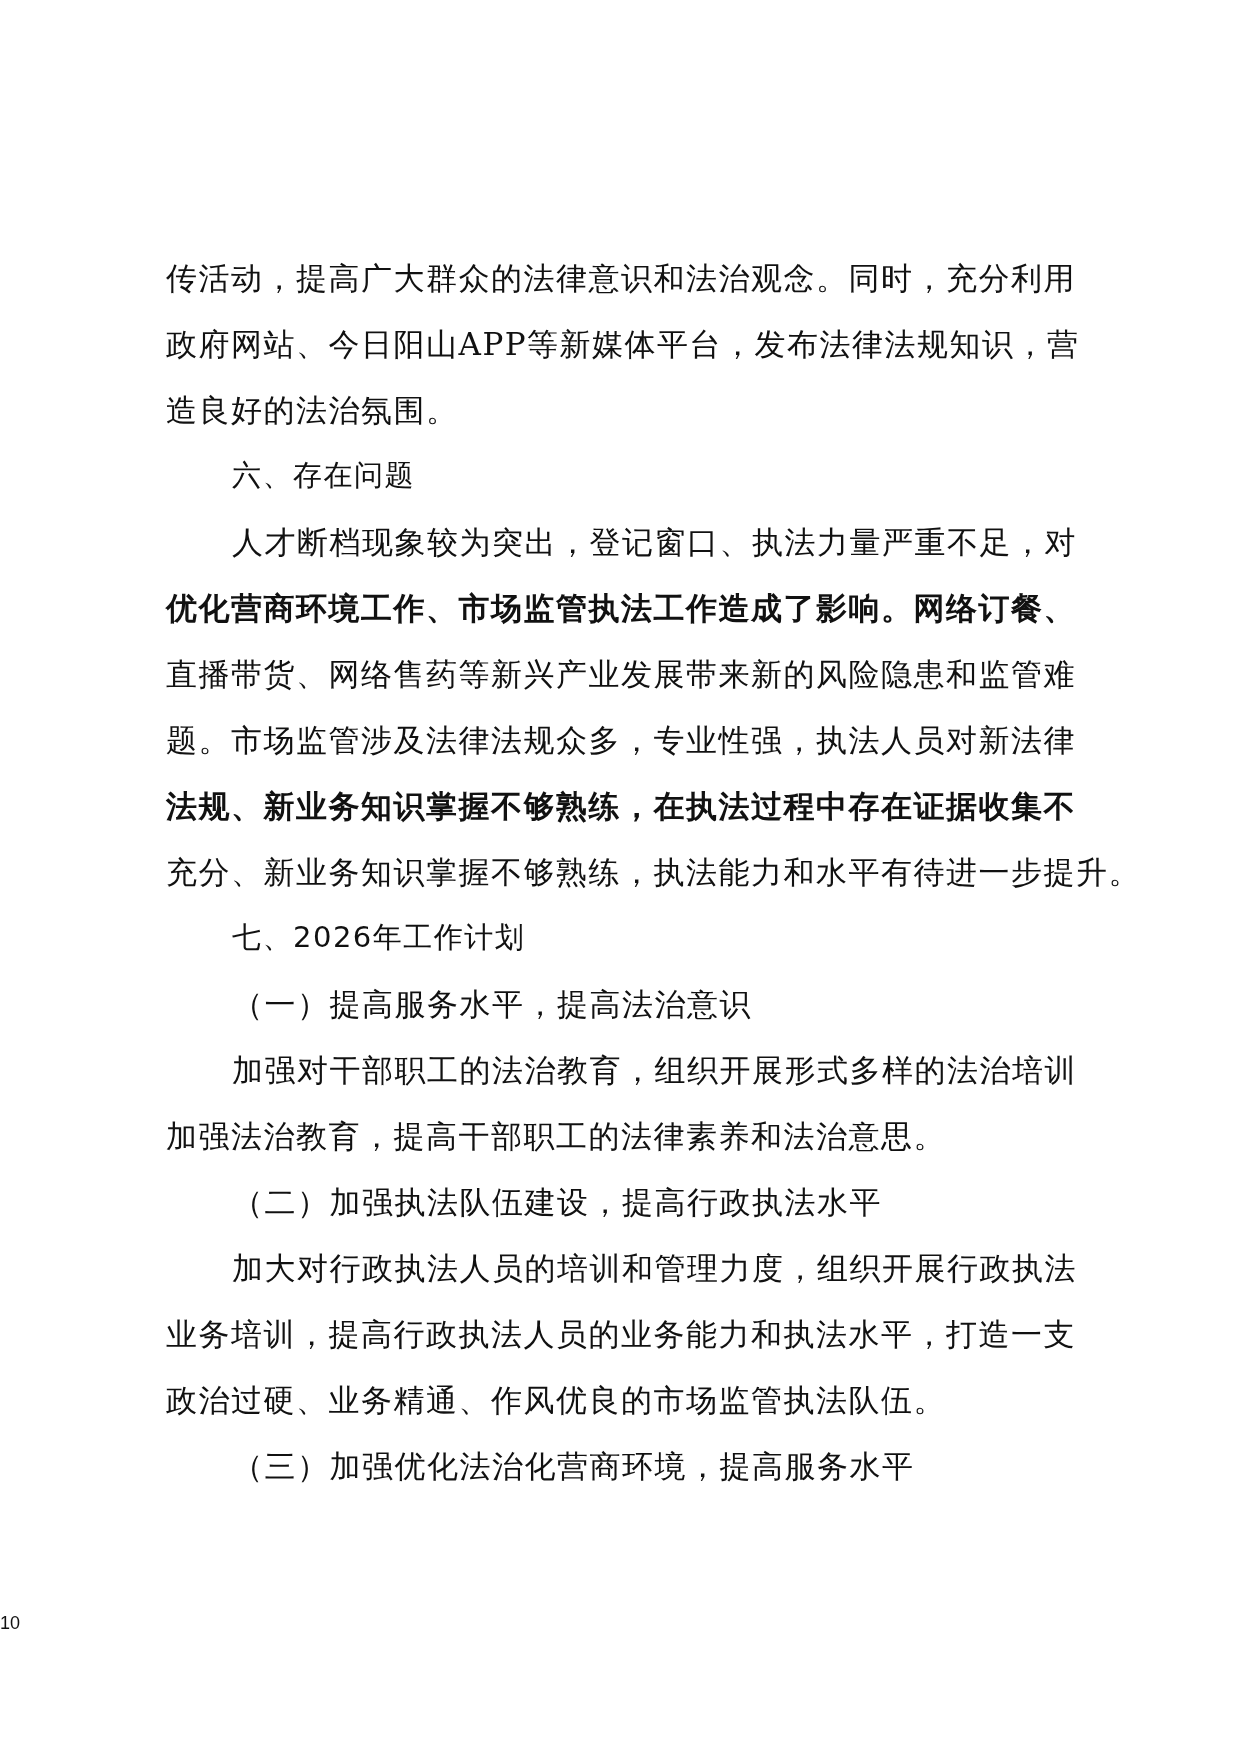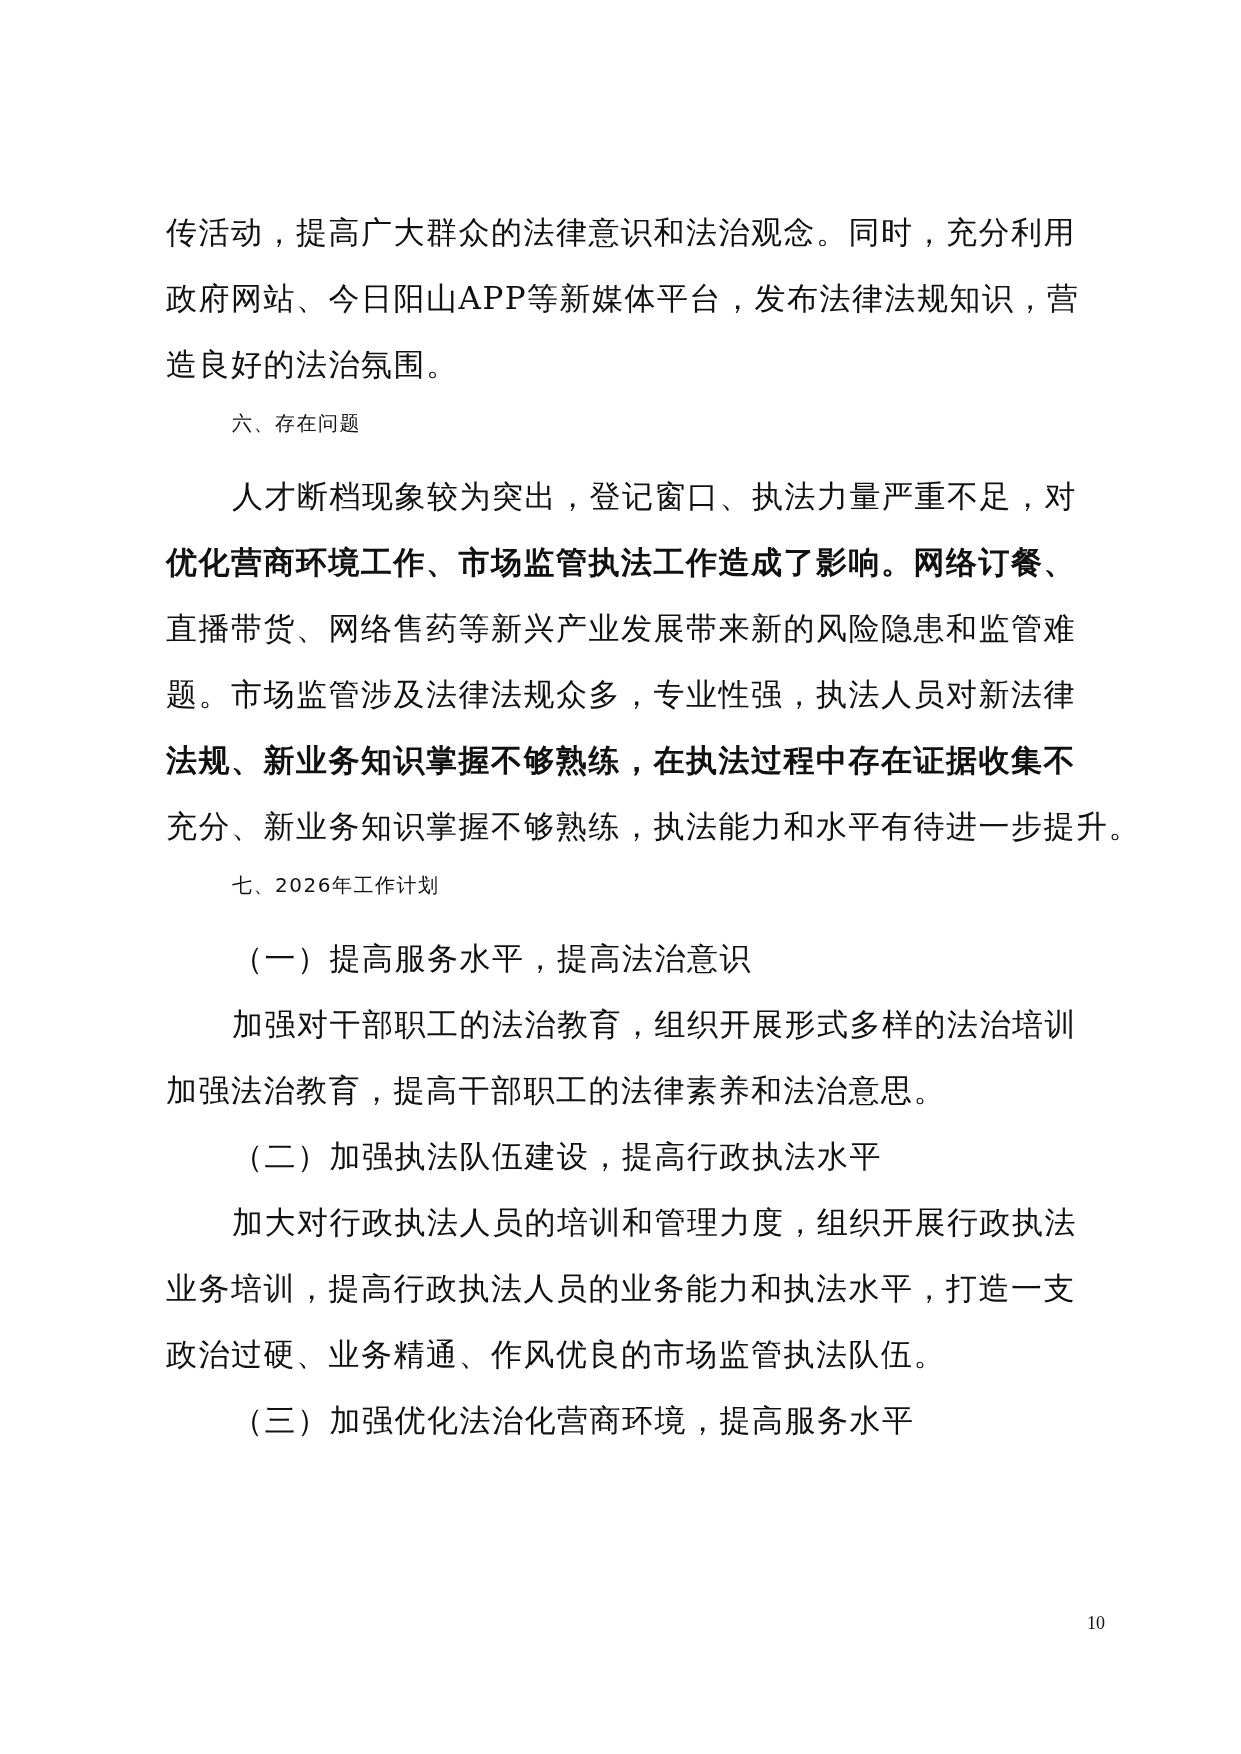--- a/index.html
+++ b/index.html
@@ -1,21 +1,21 @@
 <!DOCTYPE html>
 <html><head>
 <meta charset="utf-8">
 <style>
   html, body { margin:0; padding:0; background:#ffffff; }
   body { width:1241px; height:1754px; position:relative; overflow:hidden;
          font-family: "DejaVu Serif", "Liberation Serif", serif; color:#111; }
-  .line { position:absolute; left:166px; font-size:31px; white-space:nowrap; letter-spacing:1.5px; }
+  .line { position:absolute; left:166px; font-size:31px; white-space:nowrap; letter-spacing:1.5px;margin-top:46px; }
   .indent { left:232px; }
-  .heading { font-family: "DejaVu Sans", "Liberation Sans", sans-serif; font-size:20px; }
-  .pagenum { position:absolute; left:0; width:1105px; text-align:right; top:1613px; font-size:18px; font-family:Liberation Serif, serif; }
+  .heading { font-family: "DejaVu Sans", "Liberation Sans", sans-serif; font-size:29px; }
+  .pagenum { position:absolute; left:0; width:1105px; text-align:left; top:1613px; font-size:18px; font-family:Liberation Sans, sans-serif; }
 </style>
 </head>
 <body>
 
 <div id="page">
     <div class="line" style="top: 212px;">传活动，提高广大群众的法律意识和法治观念。同时，充分利用</div>
     <div class="line" style="top: 278px;">政府网站、今日阳山APP等新媒体平台，发布法律法规知识，营</div>
     <div class="line" style="top: 344px;">造良好的法治氛围。</div>
     <div class="line indent heading" style="top: 410px;">六、存在问题</div>
     <div class="line indent" style="top: 476px;">人才断档现象较为突出，登记窗口、执法力量严重不足，对</div>

